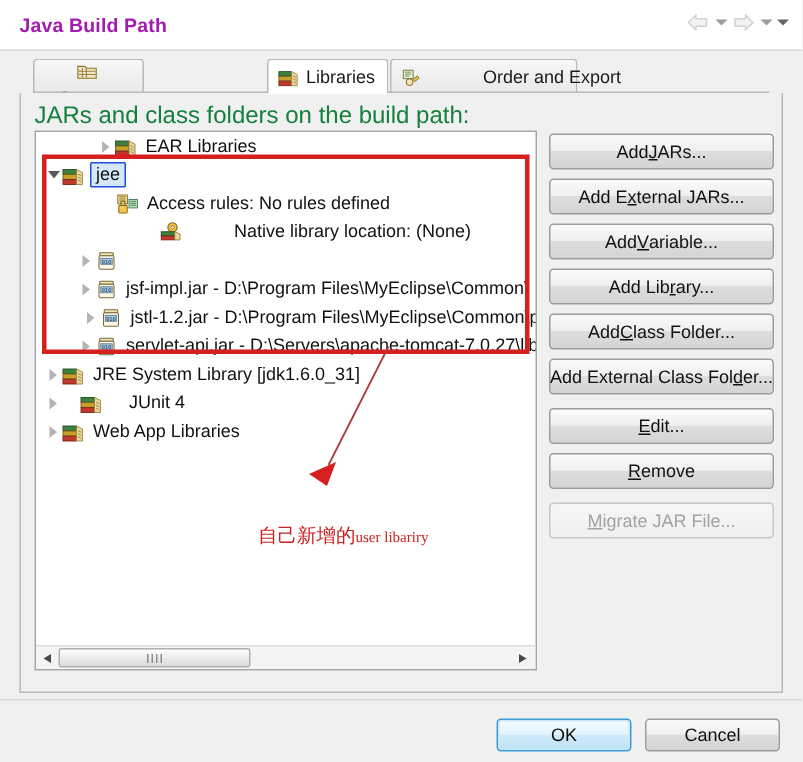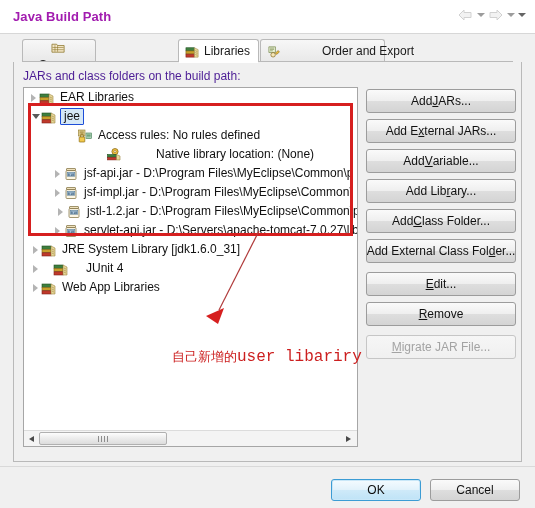--- a/index.html
+++ b/index.html
@@ -70,21 +70,21 @@
     position:absolute;left:22px;top:61px;width:491px;height:1px;background:#b9b9b9;
   }
   
   .content{
     position:absolute;left:13px;top:62px;width:509px;height:400px;
     background:#f0f0f0;
     border:1px solid #b9b9b9;border-top:none;
     box-sizing:border-box;
   }
   .panel-label{
-    position:absolute;left:23px;top:69px;font-size:12px;color:#4c1d95;
+    position:absolute;left:23px;top:69px;font-size:16px;color:#15803d;
   }
   
   .tree-wrap{
     position:absolute;left:23px;top:87px;width:335px;height:360px;
     background:#ffffff;
     border:1px solid #a6a6a6;
     box-sizing:border-box;
     overflow:hidden;
   }
   .tree{
@@ -159,21 +159,21 @@
   
   .anno-box{
     position:absolute;left:28px;top:103px;width:325px;height:133px;
     border:3px solid #d61f1f;box-sizing:border-box;pointer-events:none;
   }
   .anno-svg{position:absolute;left:0;top:0;width:535px;height:508px;pointer-events:none;}
   .anno-text{
     position:absolute;left:172px;top:348px;
     color:#cc1f1f;font-size:13px;white-space:nowrap;
   }
-  .anno-text .mono{font-family:Liberation Mono, monospace;font-size:16px;}
+  .anno-text .mono{font-family:Liberation Serif, serif;font-size:10px;}
 </style>
 </head>
 <body>
 
 <div class="dialog">
 
   <div class="titlebar">
     <div class="title-text">Java Build Path</div>
     <div class="nav-cluster">
       <span class="nav-arrow">
@@ -234,21 +234,21 @@
       </div>
     </div>
   <div class="tabs-baseline"></div>
 
   <div class="content"></div>
 
   <div class="panel-label">JARs and class folders on the build path:</div>
 
   <div class="tree-wrap">
     <div class="tree">
-        <div class="tree-row" style="padding-left: 2px;">
+        <div class="tree-row" style="padding-left: 2px; margin-left: 37px;">
           <span class="twisty">
             <i class="t-closed"></i>
           </span>
           <span class="row-icon"><svg width="16" height="16" viewBox="0 0 16 16">
               <rect x="1" y="4" width="9" height="3.2" fill="#3f7f3f" stroke="#1f4f1f" stroke-width="0.6"></rect>
               <rect x="1" y="7.4" width="9" height="3.2" fill="#c8a02a" stroke="#7d6012" stroke-width="0.6"></rect>
               <rect x="1" y="10.8" width="9" height="3.2" fill="#c0392b" stroke="#7d2119" stroke-width="0.6"></rect>
               <path d="M10 4 L14 6 L14 14 L10 14 Z" fill="#e8d89b" stroke="#9a8440" stroke-width="0.6"></path>
               <path d="M11 7 L13.2 8.2 M11 9 L13.2 10.2 M11 11 L13.2 12.2" stroke="#9a8440" stroke-width="0.6"></path>
             </svg></span>
@@ -293,21 +293,20 @@
         <div class="tree-row" style="padding-left: 26px;">
           <span class="twisty">
             <i class="t-closed"></i>
           </span>
           <span class="row-icon"><svg width="16" height="16" viewBox="0 0 16 16">
               <rect x="3.5" y="2.5" width="9" height="2" rx="0.5" fill="#f0e2bd" stroke="#7a6a3a" stroke-width="0.7"></rect>
               <rect x="3" y="4.5" width="10" height="9" rx="1" fill="#fdf6e3" stroke="#7a6a3a" stroke-width="0.7"></rect>
               <rect x="4.2" y="6.2" width="7.6" height="4" fill="#a9c5dd" stroke="#4a6f8d" stroke-width="0.5"></rect>
               <text x="8" y="9.7" font-size="3.6" text-anchor="middle" fill="#14344d" font-family="monospace">010</text>
             </svg></span>
-          <span class="row-label">jsf-api.jar - D:\Program Files\MyEclipse\Common\p</span>
         </div>
         <div class="tree-row" style="padding-left: 26px;">
           <span class="twisty">
             <i class="t-closed"></i>
           </span>
           <span class="row-icon"><svg width="16" height="16" viewBox="0 0 16 16">
               <rect x="3.5" y="2.5" width="9" height="2" rx="0.5" fill="#f0e2bd" stroke="#7a6a3a" stroke-width="0.7"></rect>
               <rect x="3" y="4.5" width="10" height="9" rx="1" fill="#fdf6e3" stroke="#7a6a3a" stroke-width="0.7"></rect>
               <rect x="4.2" y="6.2" width="7.6" height="4" fill="#a9c5dd" stroke="#4a6f8d" stroke-width="0.5"></rect>
               <text x="8" y="9.7" font-size="3.6" text-anchor="middle" fill="#14344d" font-family="monospace">010</text>

